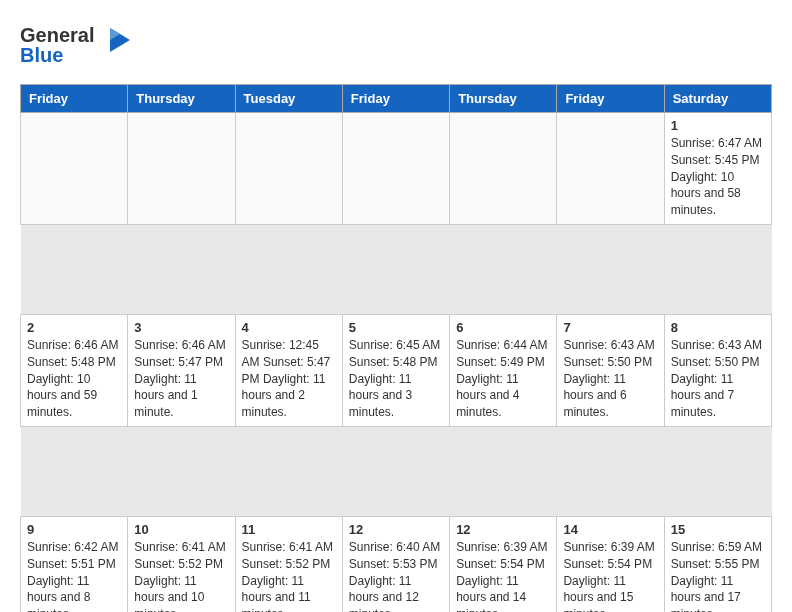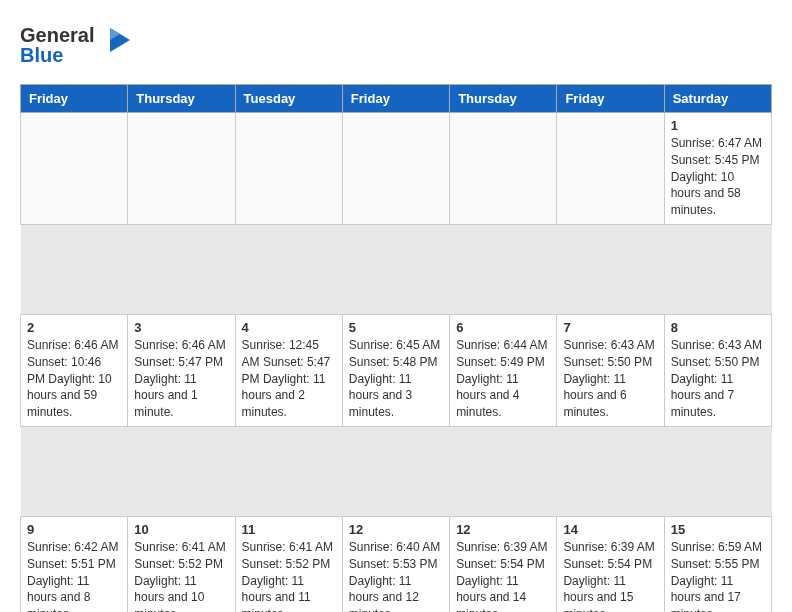--- a/index.html
+++ b/index.html
@@ -65,21 +65,21 @@
 Daylight: 10 hours and 58 minutes.</div>
           </td>
         </tr>
         <tr>
           <td colspan="7" style="padding: 3px; background: rgb(232, 232, 232); border: none;"></td>
         </tr>
         <tr>
           <td>
             <span class="day-num">2</span>
             <div class="day-info">Sunrise: 6:46 AM
-Sunset: 10:46 PM
+Sunset: 5:48 PM
 Daylight: 10 hours and 59 minutes.</div>
           </td>
           <td>
             <span class="day-num">3</span>
             <div class="day-info">Sunrise: 6:46 AM
 Sunset: 5:47 PM
 Daylight: 11 hours and 1 minute.</div>
           </td>
           <td>
             <span class="day-num">4</span>

